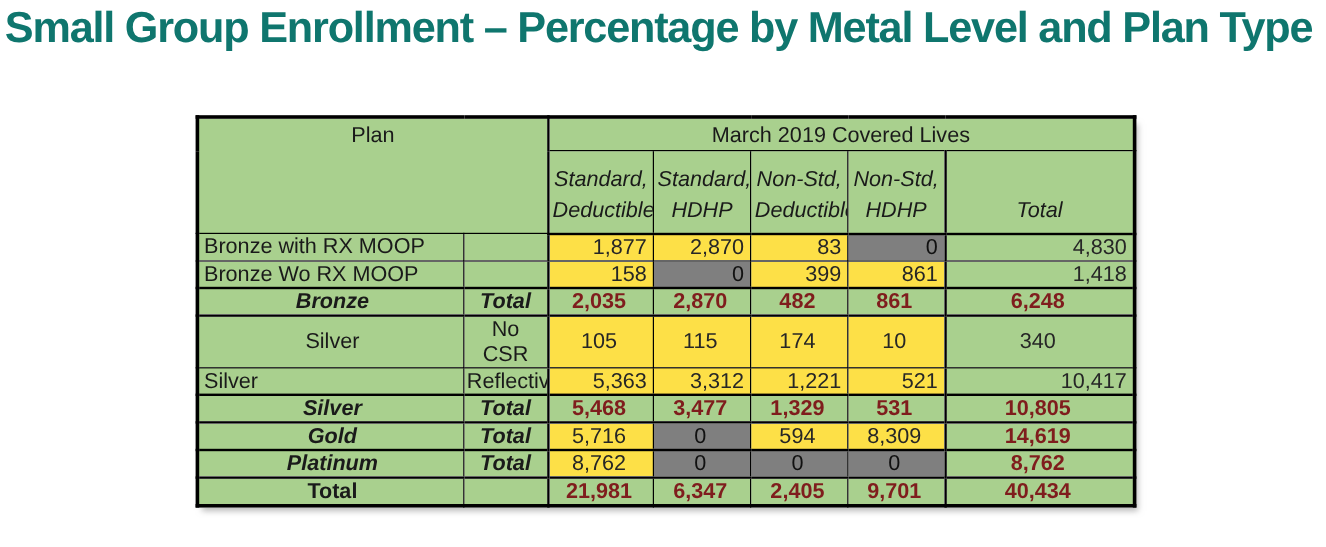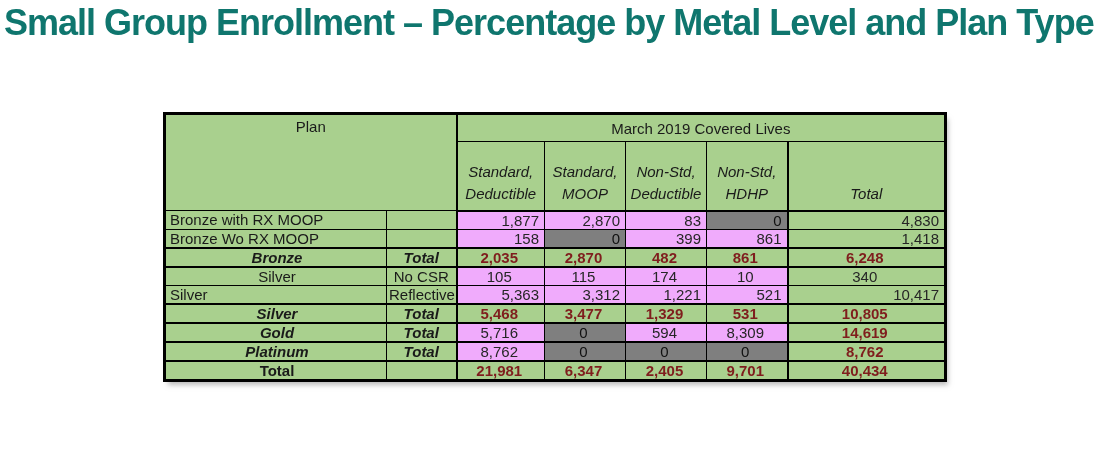--- a/index.html
+++ b/index.html
@@ -13,26 +13,26 @@
     font-family: Liberation Sans, sans-serif;
     font-weight: bold;
     font-size: 36px;
     letter-spacing: -1px;
     color: #0f766e;
     white-space: nowrap;
   }
 
   table.sheet-table {
     position: absolute;
-    left: 163px; top: 112px;
+    left: 163px; top: 96px;
     width: 781px;
     border-collapse: collapse;
     table-layout: fixed;
     border: 3px solid #000;
-    font-size: 15px;
+    font-size: 18px;
     color: #1a1a1a;
     box-shadow: 3px 5px 5px -2px rgba(130,130,130,0.55);
   }
 
   td, th { border: 1.5px solid #000; background: #a9d08e; overflow: hidden; }
 
   
   thead th { font-weight: normal; text-align: center; }
   th.h-plan { vertical-align: top; padding-top: 3px; }
   tr.group-row th { height: 28px; }
@@ -45,21 +45,21 @@
     font-style: italic;
   }
 
   
   tbody tr { height: 18px; }
   tbody td { padding: 0 2px; }
   td.c-plan  { text-align: left; padding-left: 4px; }
   td.c-subtype { text-align: center; }
   td.c-num { text-align: right; padding-right: 5px; color: #262626; }
 
-  td.bg-white { background: #f0abfc; margin-top: 24px; }
+  td.bg-white { background: #fde047; margin-top: 24px; }
   td.bg-gray  { background: #7f7f7f; color: #111; }
   td.bg-green { background: #a9d08e; }
 
   tr.kind-subtotal td.c-plan,
   tr.kind-subtotal td.c-subtype { font-weight: bold; font-style: italic; }
   tr.kind-grand td.c-plan { font-weight: bold; }
   td.bold { font-weight: bold; color: #7f1d1d; }
 
   
   tr.thick-top td { border-top: 2.5px solid #000; text-align: center; }
@@ -81,21 +81,21 @@
       <col style="width:81px">
       <col style="width:158px">
   </colgroup>
   <thead>
     <tr class="group-row">
       <th class="h-plan" colspan="2" rowspan="2">Plan</th>
       <th class="sep-left" colspan="5">March 2019 Covered Lives</th>
     </tr>
     <tr class="sub-row">
         <th class="sep-left">Standard, Deductible</th>
-        <th>Standard, MOOP</th>
+        <th>Standard, HDHP</th>
         <th>Non-Std, Deductible</th>
         <th>Non-Std, HDHP</th>
         <th class="total-left">Total</th>
       </tr>
   </thead>
   <tbody>
       <tr class="kind-detail">
         <td class="c-plan bg-green">Bronze with RX MOOP</td>
         <td class="c-subtype bg-green"></td>
         <td class="c-num bg-white sep-left">1,877</td>

